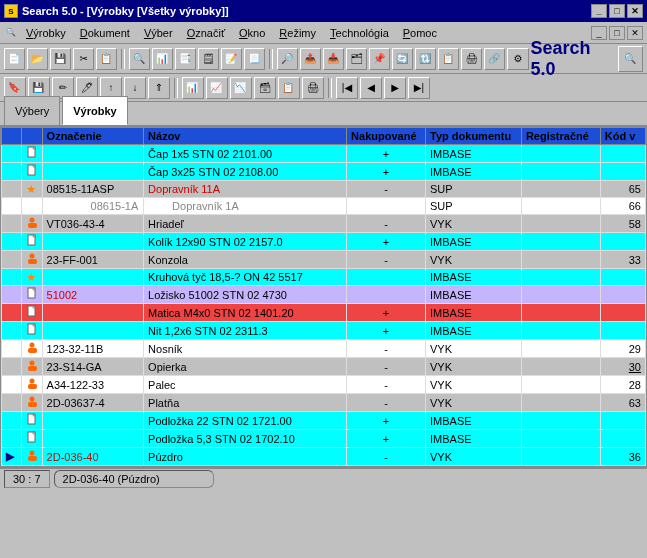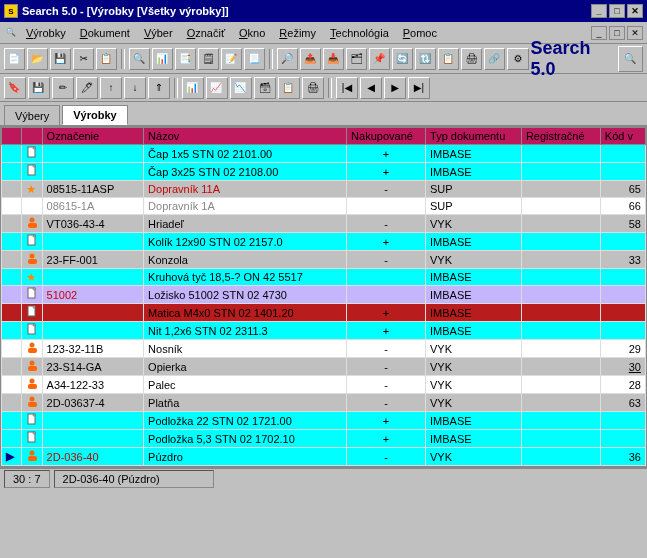--- a/index.html
+++ b/index.html
@@ -125,43 +125,43 @@
       border-bottom: 1px solid #888;
     }
     .tab {
       padding: 3px 10px;
       font-size: 11px;
       cursor: pointer;
       border: 1px solid #888;
       border-bottom: none;
       background: #c0c0c0;
       margin-right: 2px;
-      height: 20px;
+      height: 29px;
       display: flex;
       align-items: center;
     }
     .tab.active {
       background: #ffffff;
       border-bottom: 1px solid #fff;
       font-weight: bold;
     }
 
     
     .data-table {
       width: 100%;
       border-collapse: collapse;
       font-size: 11px;
       table-layout: fixed;
     }
     .data-table thead th {
-      background: #be185d;
+      background: #1d4ed8;
       border: 1px solid #888;
       padding: 2px 4px;
       text-align: left;
-      font-weight: normal;
+      font-weight: bold;
       position: sticky;
       top: 0;
     }
     .data-table tbody tr {
       height: 17px;
     }
     .data-table tbody tr:nth-child(even) {
       background: #fff;
     }
     .data-table tbody td {
@@ -352,22 +352,22 @@
           <td class="col-oznacenie">08515-11ASP</td>
           <td class="col-nazov"><span style="color:#cc0000;">Dopravník 11A</span></td>
           <td class="col-nakupovane" style="text-align: center;">-</td>
           <td class="col-typ">SUP</td>
           <td class="col-registracne"></td>
           <td class="col-kod" style="text-align: right;">65</td>
         </tr>
         <tr>
           <td class="col-marker"></td>
           <td class="col-icon"></td>
-          <td class="col-oznacenie"><span style="color:#888;">08615-1A</span></td>
-          <td class="col-nazov"><span style="color:#888;">Dopravník 1A</span></td>
+          <td class="col-oznacenie"><span style="color:#888;margin-left:44px;">08615-1A</span></td>
+          <td class="col-nazov"><span style="color:#888;margin-left:24px;">Dopravník 1A</span></td>
           <td class="col-nakupovane" style="text-align: center;"></td>
           <td class="col-typ">SUP</td>
           <td class="col-registracne"></td>
           <td class="col-kod" style="text-align: right;">66</td>
         </tr>
         <tr>
           <td class="col-marker"></td>
           <td class="col-icon"><svg width="13" height="13" viewBox="0 0 13 13">
               <circle cx="6" cy="4" r="2.5" fill="#ff6600"></circle>
               <rect x="2" y="7" width="9" height="5" rx="2" fill="#ff6600"></rect>
@@ -421,21 +421,21 @@
               <rect x="2" y="1" width="7" height="10" fill="#fff" stroke="#666" stroke-width="1"></rect>
               <polyline points="7,1 9,1 9,3 7,3 7,1" fill="#c0c0c0" stroke="#666" stroke-width="0.5"></polyline>
             </svg></td>
           <td class="col-oznacenie"><span style="color:#cc0000;">51002</span></td>
           <td class="col-nazov">Ložisko 51002 STN 02 4730</td>
           <td class="col-nakupovane" style="text-align: center;"></td>
           <td class="col-typ">IMBASE</td>
           <td class="col-registracne"></td>
           <td class="col-kod" style="text-align: right;"></td>
         </tr>
-        <tr style="background: #b91c1c;">
+        <tr style="background: #ef4444;">
           <td class="col-marker"></td>
           <td class="col-icon"><svg width="13" height="13" viewBox="0 0 13 13">
               <rect x="2" y="1" width="7" height="10" fill="#fff" stroke="#666" stroke-width="1"></rect>
               <polyline points="7,1 9,1 9,3 7,3 7,1" fill="#c0c0c0" stroke="#666" stroke-width="0.5"></polyline>
             </svg></td>
           <td class="col-oznacenie"></td>
           <td class="col-nazov">Matica M4x0 STN 02 1401.20</td>
           <td class="col-nakupovane" style="text-align: center;">+</td>
           <td class="col-typ">IMBASE</td>
           <td class="col-registracne"></td>
@@ -546,17 +546,17 @@
           <td class="col-kod" style="text-align: right; margin-left: 47px;">36</td>
         </tr>
       </tbody>
   </table>
 </div>
 
 <div class="status-bar">
   <div class="status-segment-inset">
     <span>30 : 7</span>
   </div>
-  <div class="status-segment-inset" style="min-width:160px;">
+  <div class="status-segment-inset" style="min-width:160px;border-radius:6px;">
     <span>2D-036-40 (Púzdro)</span>
   </div>
   <div style="flex:1;"></div>
 </div>
 
 </body></html>

